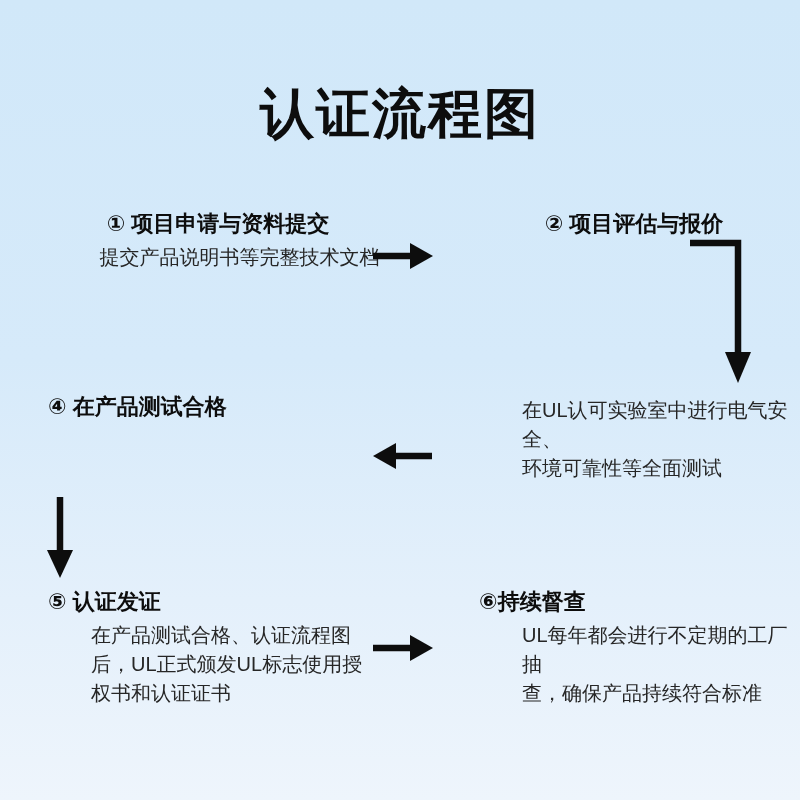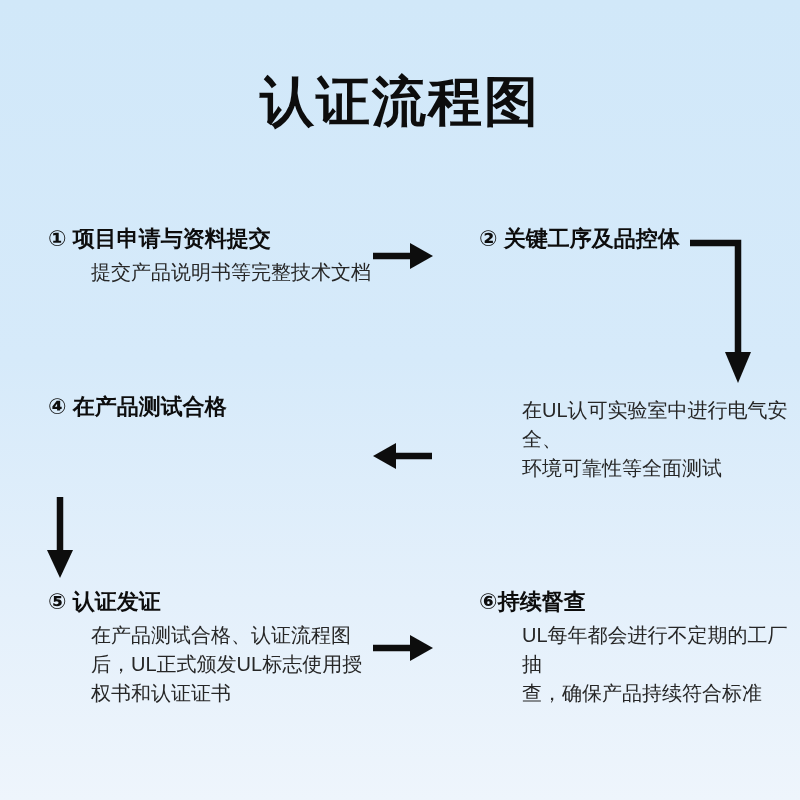--- a/index.html
+++ b/index.html
@@ -10,21 +10,21 @@
     position: relative;
     width: 800px;
     height: 800px;
     overflow: hidden;
     background: linear-gradient(180deg, #d1e8f9 0%, #d6eafa 45%, #e4f0fb 75%, #eef5fc 100%);
     font-family: "Liberation Sans", "DejaVu Sans", sans-serif;
     color: #111111;
   }
   .title {
     position: absolute;
-    top: 72px;
+    top: 84px;
     left: 0;
     width: 800px;
     text-align: center;
     font-size: 54px;
     line-height: 58px;
     font-weight: 700;
     letter-spacing: 2px;
     color: #0d0d0d;
   }
   .step {
@@ -42,42 +42,42 @@
     font-size: 20px;
     line-height: 29px;
     font-weight: 400;
     color: #262626;
     white-space: pre-line;
     margin-left: 43px;
   }
   
   .col-left  { left: 48px;  width: 340px; }
   .col-right { left: 479px; width: 310px; }
-  .row-1 { top: 224px; }
+  .row-1 { top: 209px; text-align: center; }
   .row-2 { top: 392px; }
   .row-3 { top: 587px; }
   .arrow {
     position: absolute;
   }
   .arrow svg { display: block; }
 </style>
 </head>
 <body>
 
 <div class="canvas">
 
   <div class="title">认证流程图</div>
 
   <div class="step col-left row-1">
     <div class="step-heading">① 项目申请与资料提交</div>
     <div class="step-description">提交产品说明书等完整技术文档</div>
   </div>
 
   <div class="step col-right row-1">
-    <div class="step-heading">② 关键工序及品控体</div>
+    <div class="step-heading">② 项目评估与报价</div>
   </div>
 
   <div class="step col-right row-2">
     <div class="step-description">在UL认可实验室中进行电气安全、
 环境可靠性等全面测试</div>
   </div>
 
   <div class="step col-left row-2">
     <div class="step-heading">④ 在产品测试合格</div>
   </div>

